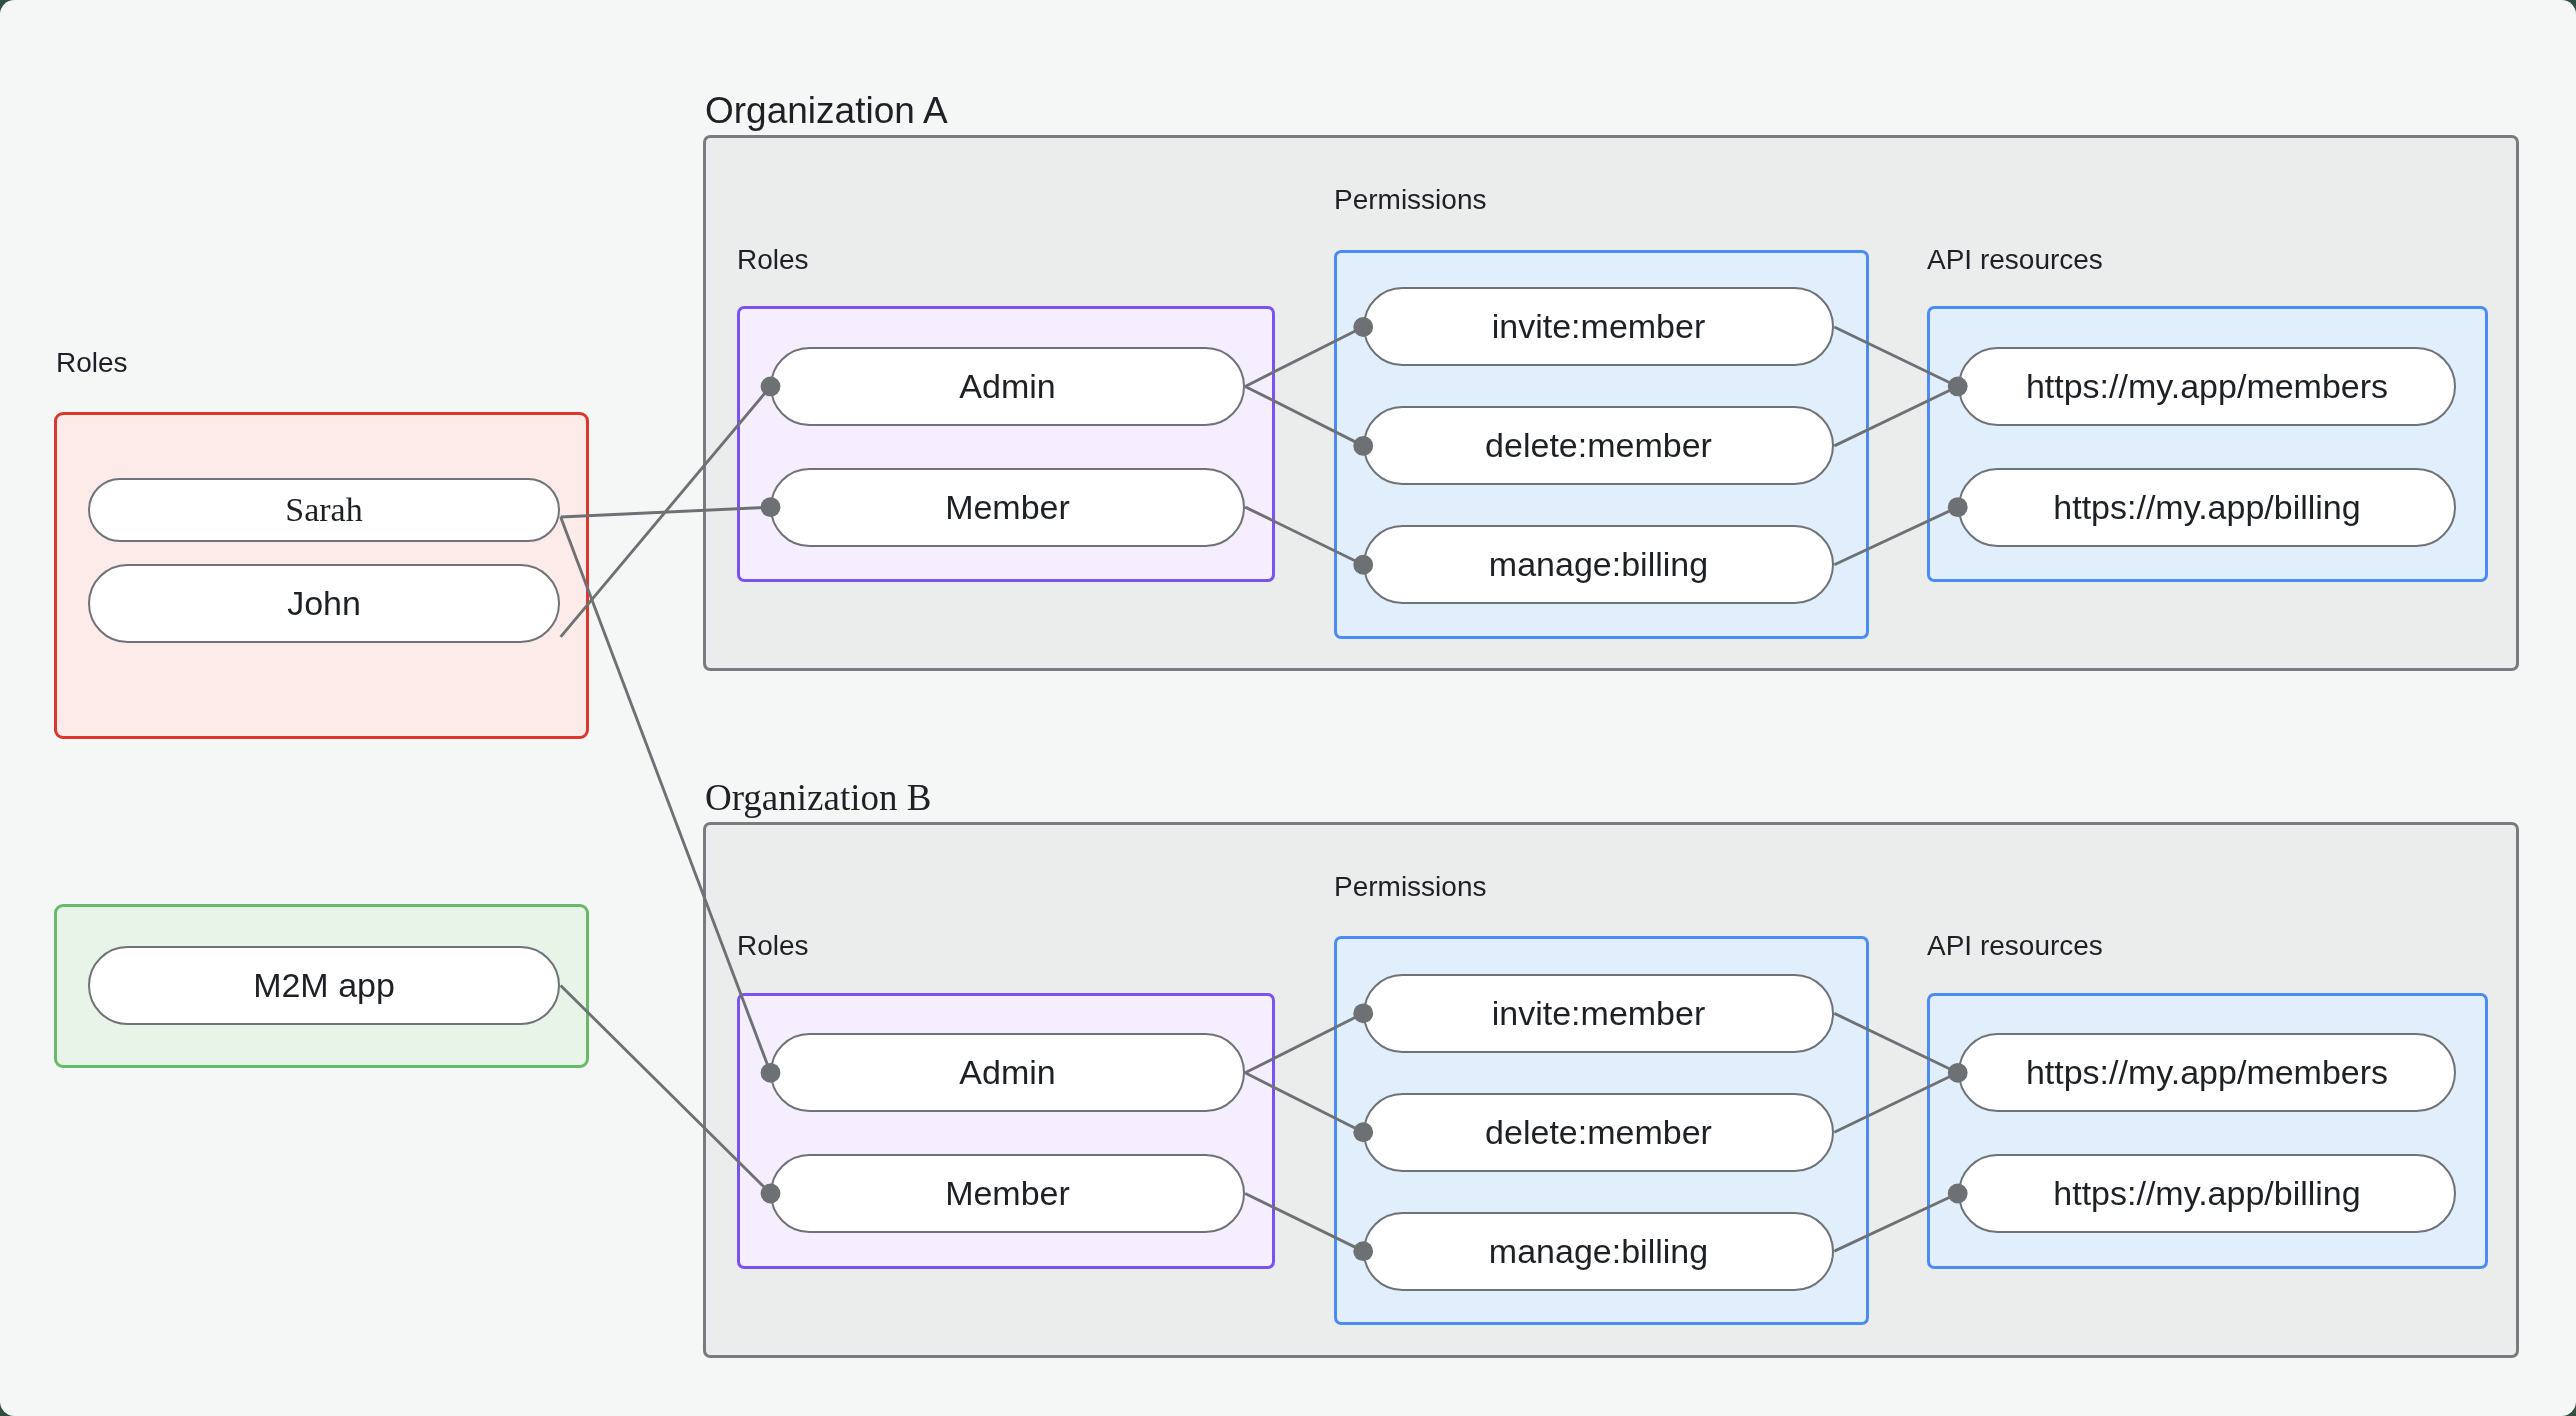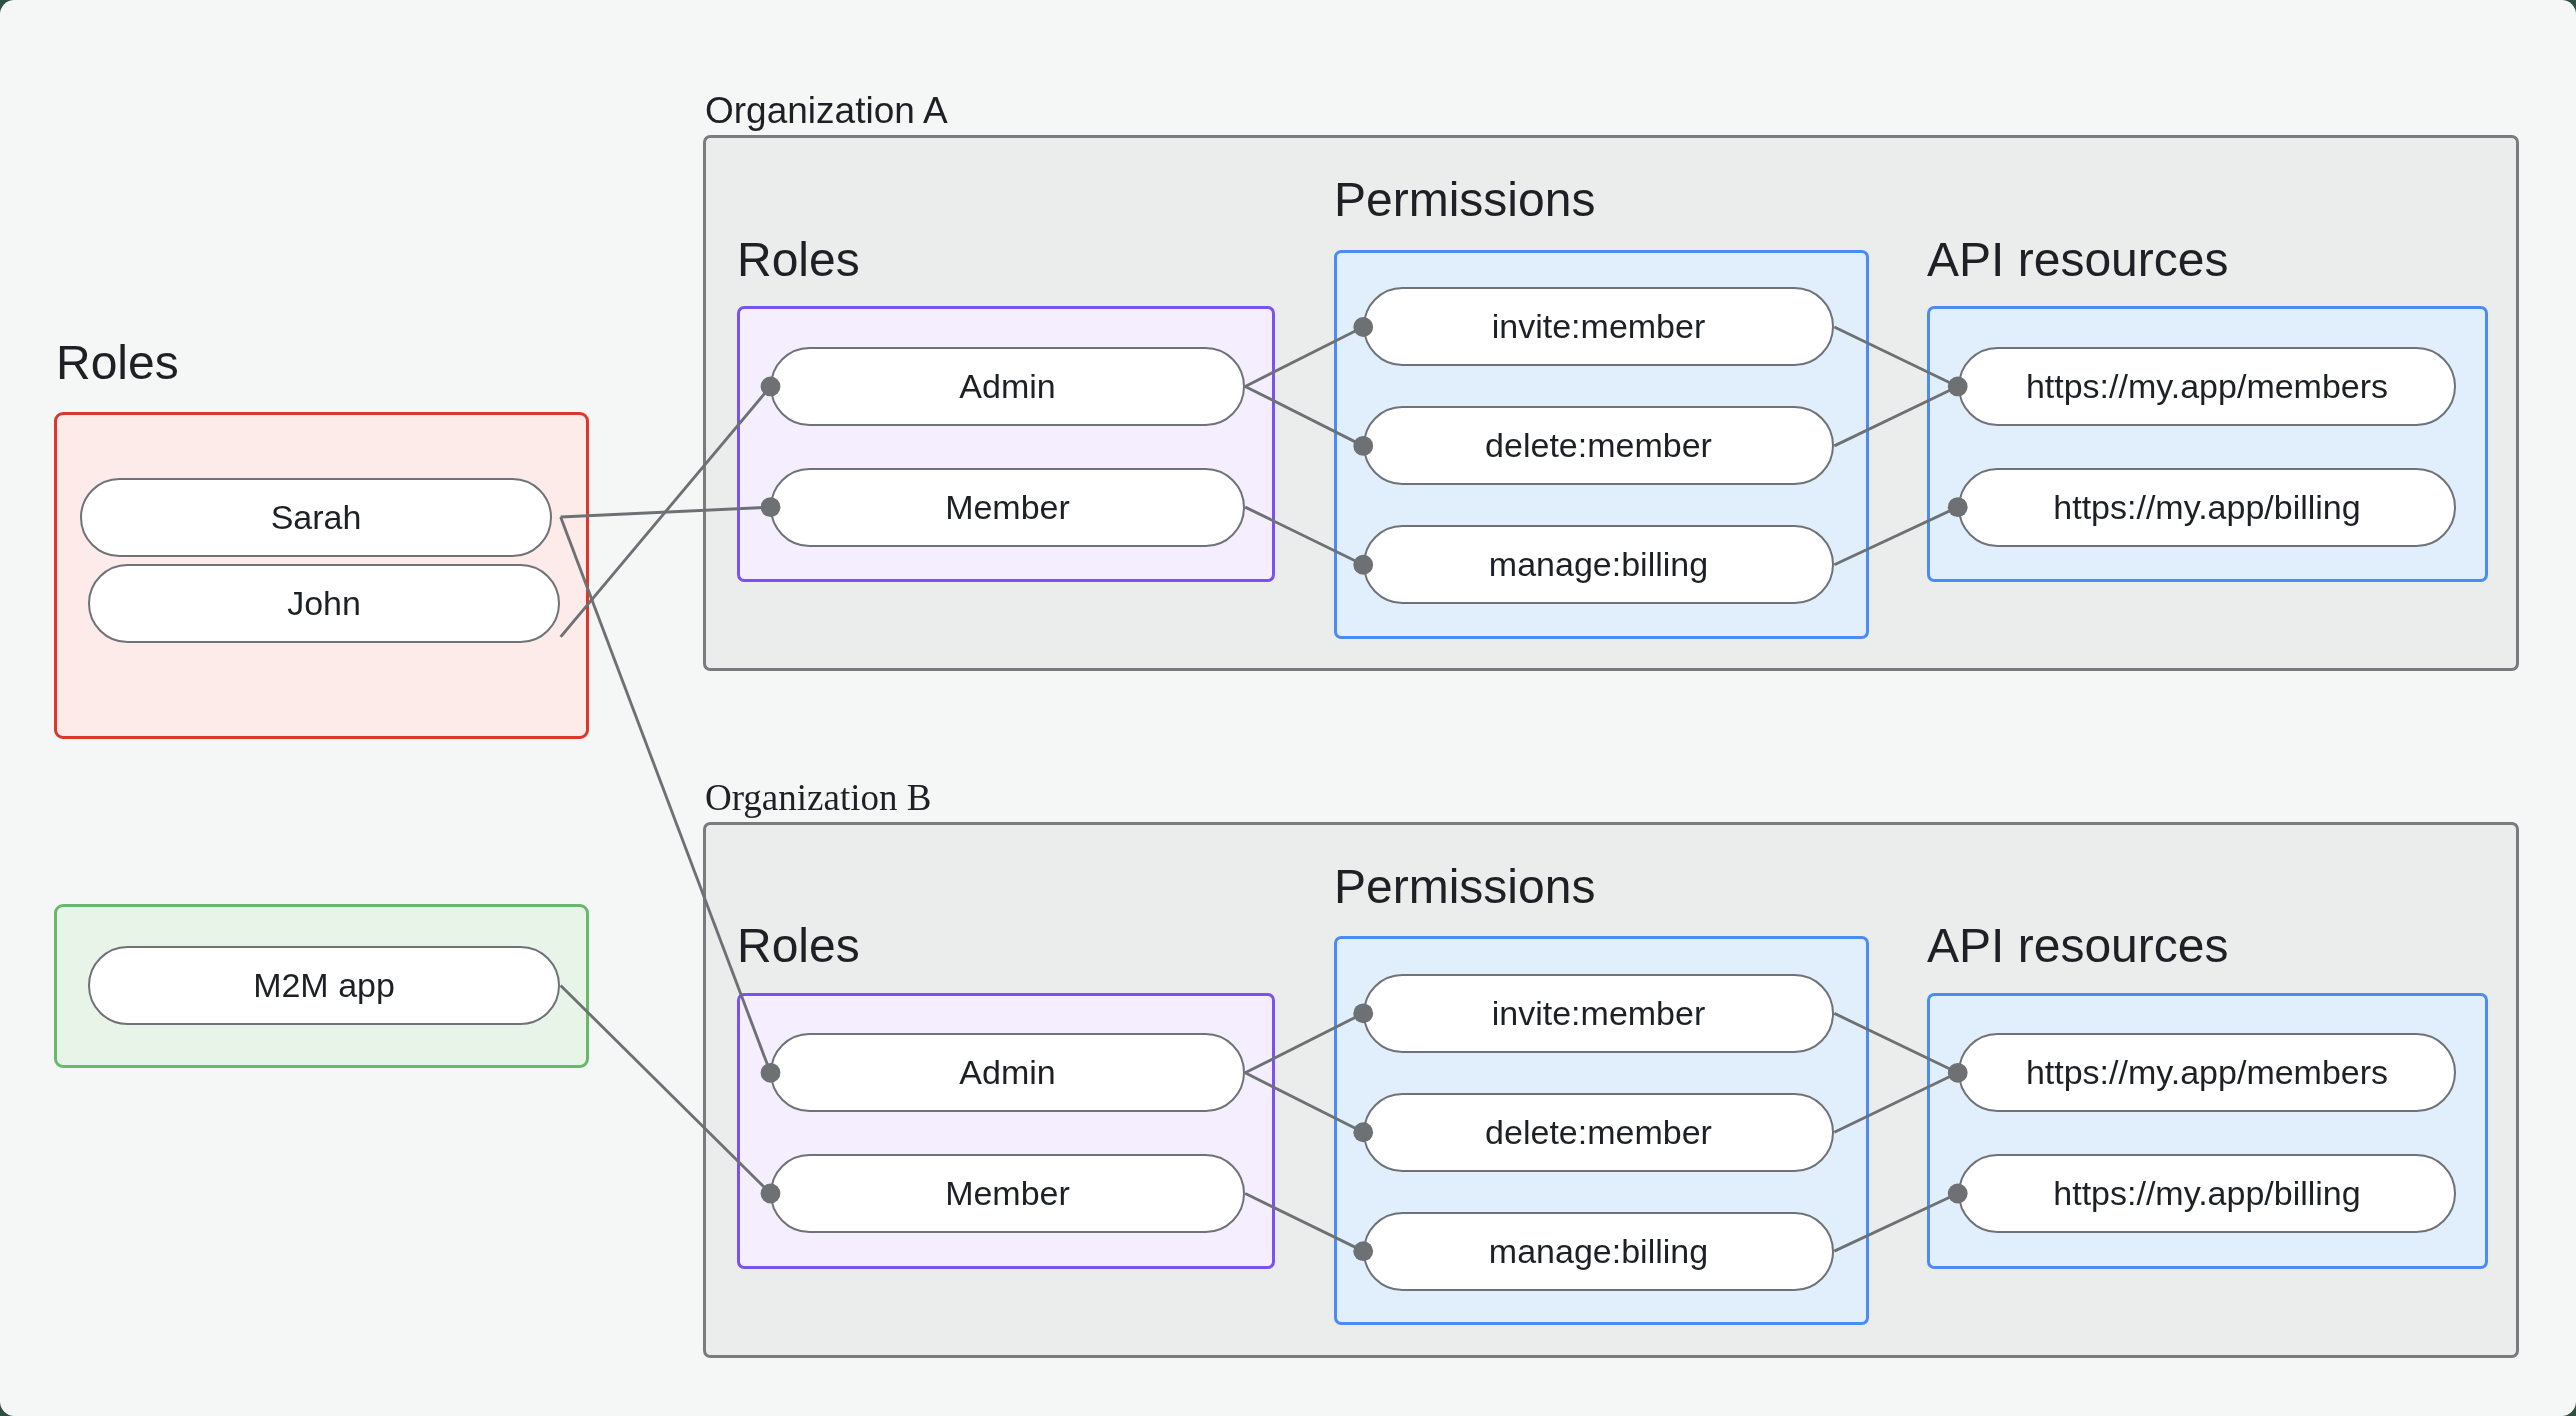--- a/index.html
+++ b/index.html
@@ -11,21 +11,21 @@
     position: relative;
     width: 2576px; height: 1416px;
     background: var(--page-bg, #f5f7f6);
     border-radius: 14.4px;
     overflow: hidden;
     font-family: "Liberation Sans", sans-serif;
     color: var(--text, #1d2024);
   }
   .sec-label {
     position: absolute;
-    font-size: 48px;
+    font-size: 28px;
     line-height: 43px;
     white-space: nowrap;
     color: var(--text, #1d2024);
   }
   .org-label { font-size: 37px; margin-top: 28px; }
   .gbox {
     position: absolute;
     box-sizing: border-box;
   }
   .org-box {
@@ -80,21 +80,21 @@
     fill: var(--connector, #6e7174);
   }
 </style>
 </head>
 <body>
 
 <div class="canvas">
 
   <div class="sec-label" style="left:56px; top:341px;">Roles</div>
   <div class="gbox users-box" style="left:54px; top:412px; width:535px; height:327px;"></div>
-  <div class="pill" style="left:80px; top:478px; width:472px; height:79px;">Sarah</div>
+  <div class="pill" style="left:88px; top:478px; width:472px; height:64px;font-family:Liberation Serif, serif;">Sarah</div>
   <div class="pill" style="left:88px; top:564px; width:472px; height:79px;">John</div>
 
   <div class="gbox m2m-box" style="left:54px; top:904px; width:535px; height:164px;"></div>
   <div class="pill" style="left:88px; top:946px; width:472px; height:79px;">M2M app</div>
 
   <div class="sec-label org-label" style="left:705px; top:61px;">Organization A</div>
   <div class="gbox org-box" style="left:703px; top:135px; width:1816px; height:536px;"></div>
 
   <div class="sec-label" style="left:737px; top:238px;">Roles</div>
   <div class="gbox roles-box" style="left:737px; top:306px; width:538px; height:276px;"></div>

